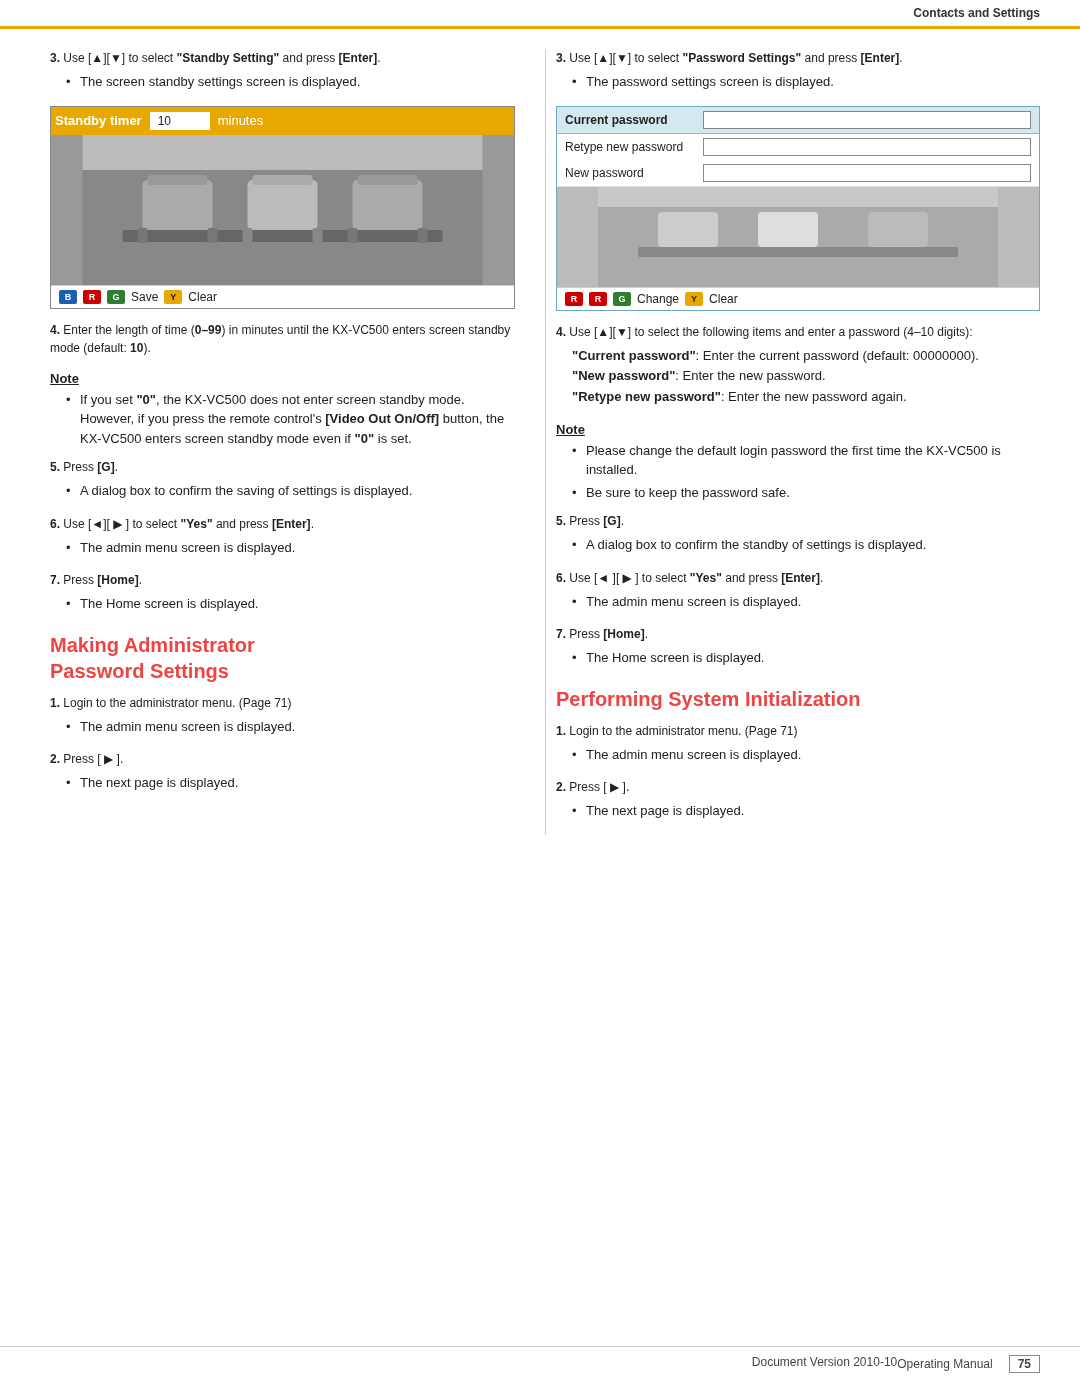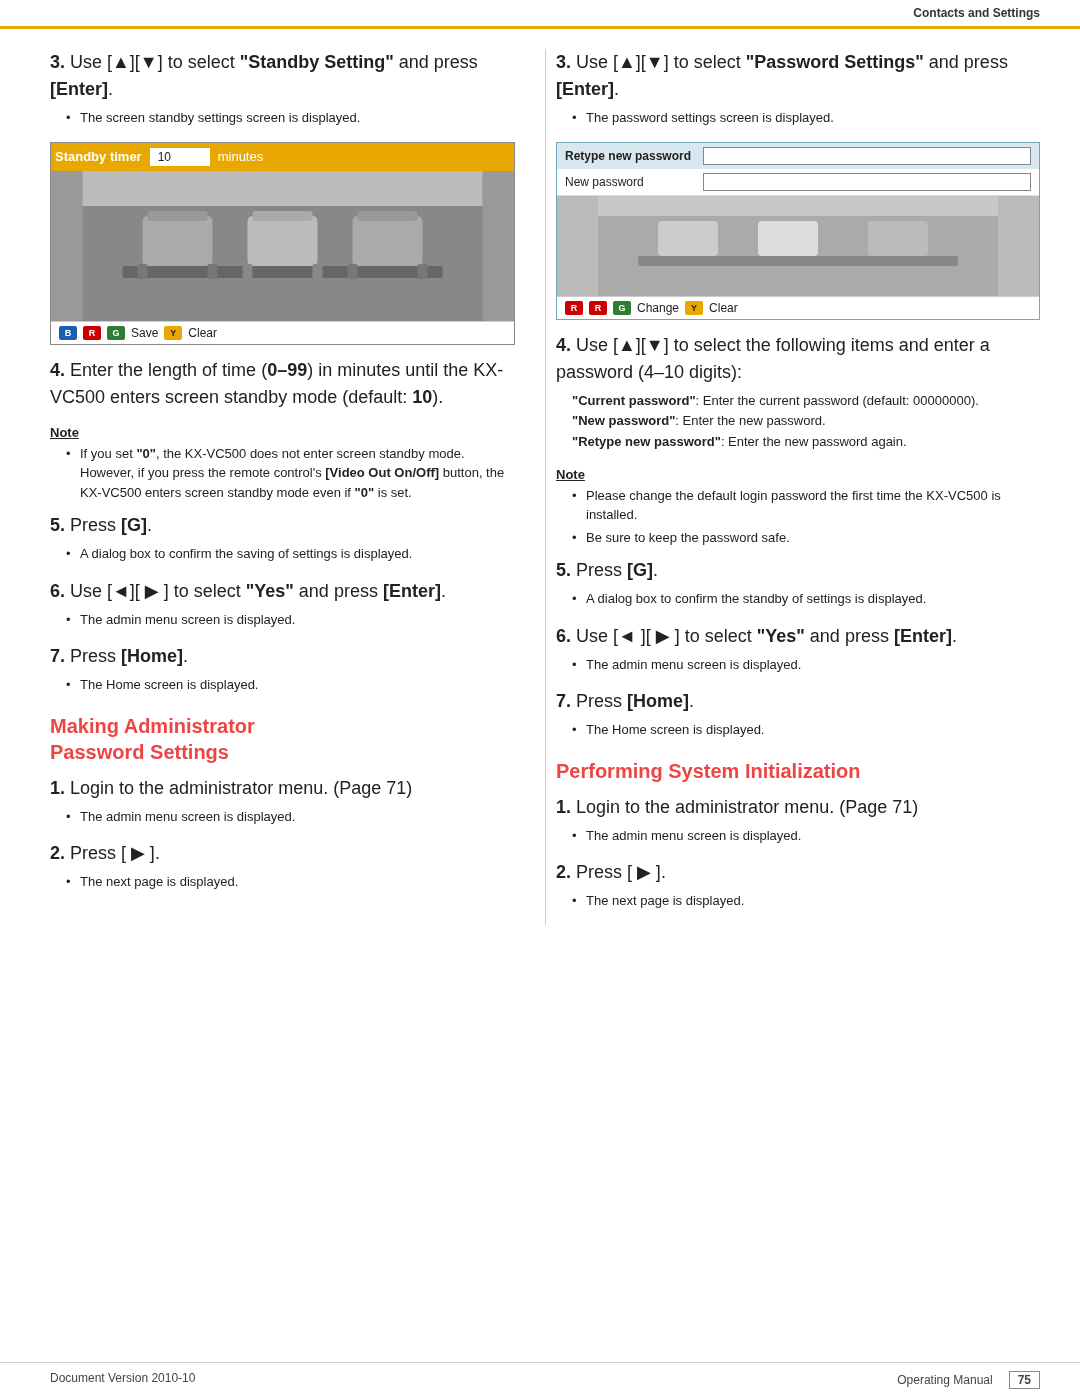--- a/index.html
+++ b/index.html
@@ -40,21 +40,21 @@
       padding-left: 10px;
       border-left: 1px solid #ccc;
     }
 
     
     .step {
       margin-bottom: 14px;
     }
 
     .step-header {
-      font-size: 18px;
+      font-size: 12px;
       margin-bottom: 5px;
       line-height: 1.5;
     }
 
     .step-header strong {
       font-weight: bold;
     }
 
     .step-num {
       font-weight: bold;
@@ -214,26 +214,26 @@
       font-size: 20px;
       font-weight: bold;
       color: #ef4444;
       margin: 18px 0 10px 0;
       line-height: 1.3;
     }
 
     
     .bottom-bar {
       position: absolute;
-      bottom: 0;
+      bottom: 16px;
       left: 0;
       right: 0;
       border-top: 1px solid #ccc;
       display: flex;
-      justify-content: space-between;
+      justify-content: flex-end;
       padding: 8px 40px 8px 50px;
       font-size: 12px;
       color: #444;
     }
 
     .page-num {
       display: flex;
       align-items: center;
       gap: 8px;
     }
@@ -387,20 +387,24 @@
       <div class="step-header">
         <span class="step-num">3.</span>
         Use [▲][▼] to select <strong>"Password Settings"</strong> and press <strong>[Enter]</strong>.
       </div>
       <ul class="bullet-list">
         <li>The password settings screen is displayed.</li>
       </ul>
     </div>
 
     <div class="pw-screen">
+      <div class="pw-row" style="background:#d4e8f0; font-weight:bold;">
+        <span class="pw-label">Current password</span>
+        <div class="pw-field"></div>
+      </div>
       <div class="pw-row" style="border-bottom: none;">
         <span class="pw-label">Retype new password</span>
         <div class="pw-field"></div>
       </div>
       <div class="pw-row">
         <span class="pw-label">New password</span>
         <div class="pw-field"></div>
       </div>
 
       <div class="pw-image-area">

